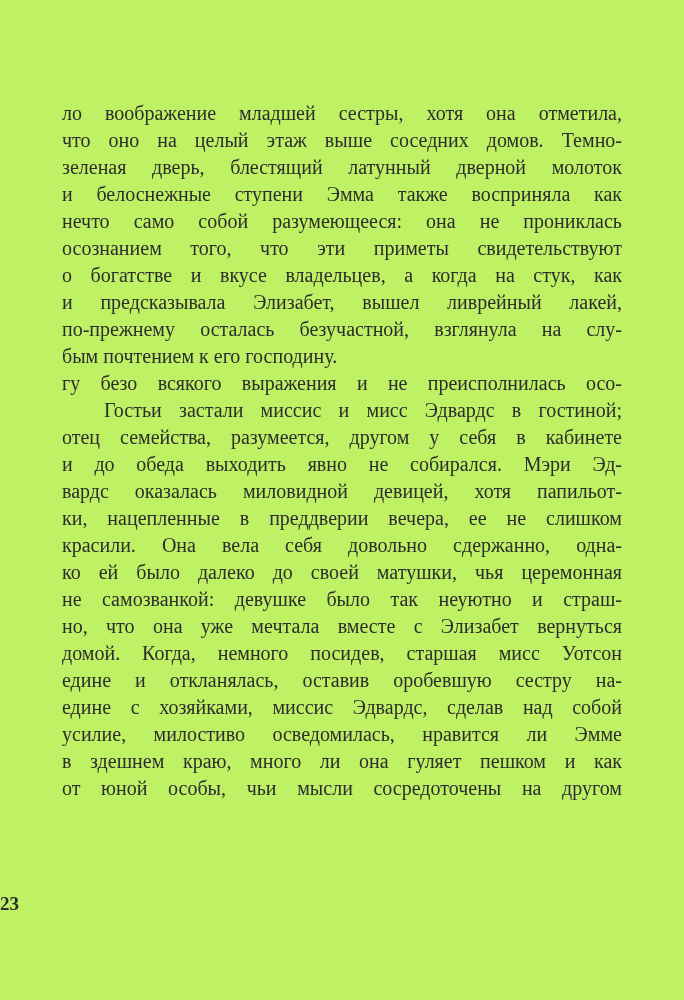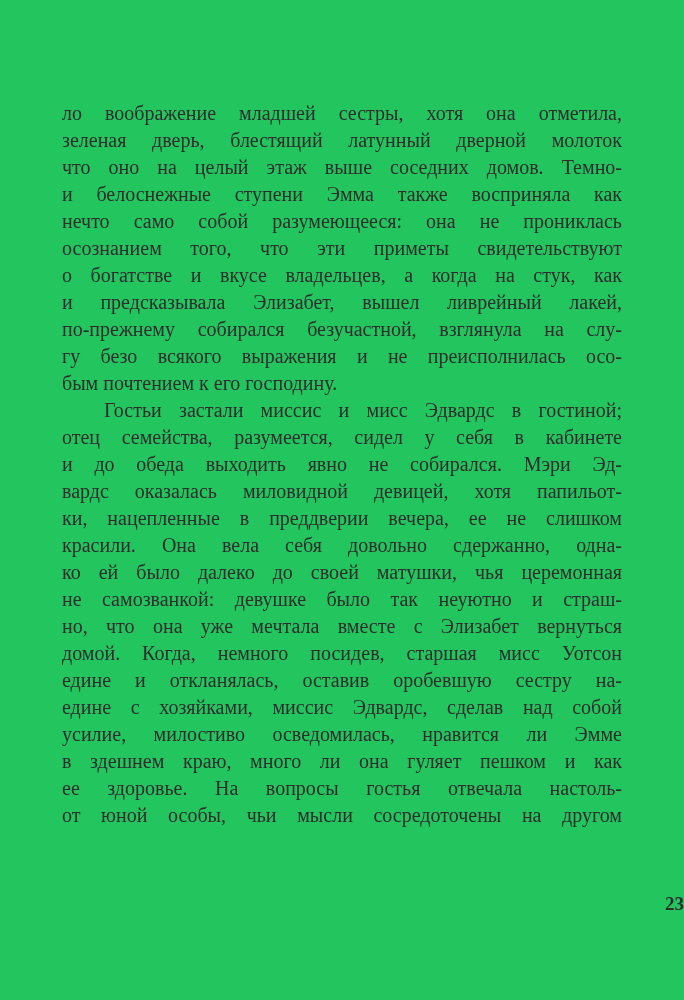--- a/index.html
+++ b/index.html
@@ -40,56 +40,55 @@
     text-align-last: left;
   }
   .paragraph.indent .line:first-child {
     text-indent: 42px;
   }
   .page-number {
     position: absolute;
     left: 0;
     top: 893px;
     width: 100%;
-    text-align: right;
+    text-align: left;
     font-size: 19px;
     font-weight: bold;
   }
 </style>
 </head>
 <body>
 
-<div class="page" style="background: #22c55e; color: rgb(45, 45, 45);">
+<div class="page" style="background: #bef264; color: rgb(45, 45, 45);">
   <div class="text-block" id="text-block">
       <div class="paragraph">
         <div class="line">ло воображение младшей сестры, хотя она отметила,</div>
+        <div class="line">что оно на целый этаж выше соседних домов. Темно-</div>
         <div class="line">зеленая дверь, блестящий латунный дверной молоток</div>
-        <div class="line">что оно на целый этаж выше соседних домов. Темно-</div>
         <div class="line">и белоснежные ступени Эмма также восприняла как</div>
         <div class="line">нечто само собой разумеющееся: она не прониклась</div>
         <div class="line">осознанием того, что эти приметы свидетельствуют</div>
         <div class="line">о богатстве и вкусе владельцев, а когда на стук, как</div>
         <div class="line">и предсказывала Элизабет, вышел ливрейный лакей,</div>
-        <div class="line">по-прежнему собирался безучастной, взглянула на слу-</div>
+        <div class="line">по-прежнему осталась безучастной, взглянула на слу-</div>
+        <div class="line last-left">бым почтением к его господину.</div>
         <div class="line">гу безо всякого выражения и не преисполнилась осо-</div>
-        <div class="line last-left">бым почтением к его господину.</div>
       </div>
       <div class="paragraph indent">
         <div class="line">Гостьи застали миссис и мисс Эдвардс в гостиной;</div>
-        <div class="line">отец семейства, разумеется, сидел у себя в кабинете</div>
+        <div class="line">отец семейства, разумеется, другом у себя в кабинете</div>
         <div class="line">и до обеда выходить явно не собирался. Мэри Эд-</div>
         <div class="line">вардс оказалась миловидной девицей, хотя папильот-</div>
         <div class="line">ки, нацепленные в преддверии вечера, ее не слишком</div>
         <div class="line">красили. Она вела себя довольно сдержанно, одна-</div>
         <div class="line">ко ей было далеко до своей матушки, чья церемонная</div>
         <div class="line">не самозванкой: девушке было так неуютно и страш-</div>
         <div class="line">но, что она уже мечтала вместе с Элизабет вернуться</div>
         <div class="line">домой. Когда, немного посидев, старшая мисс Уотсон</div>
         <div class="line">едине и откланялась, оставив оробевшую сестру на-</div>
         <div class="line">едине с хозяйками, миссис Эдвардс, сделав над собой</div>
         <div class="line">усилие, милостиво осведомилась, нравится ли Эмме</div>
         <div class="line">в здешнем краю, много ли она гуляет пешком и как</div>
-        <div class="line">ее здоровье. На вопросы гостья отвечала настоль-</div>
         <div class="line">от юной особы, чьи мысли сосредоточены на другом</div>
       </div>
     </div>
   <div class="page-number">23</div>
 </div>
 
 </body></html>

